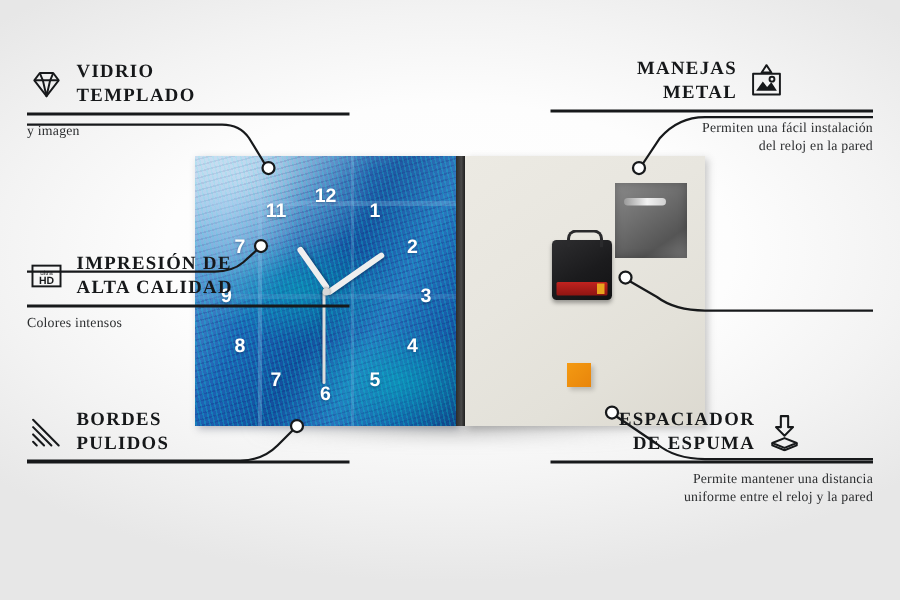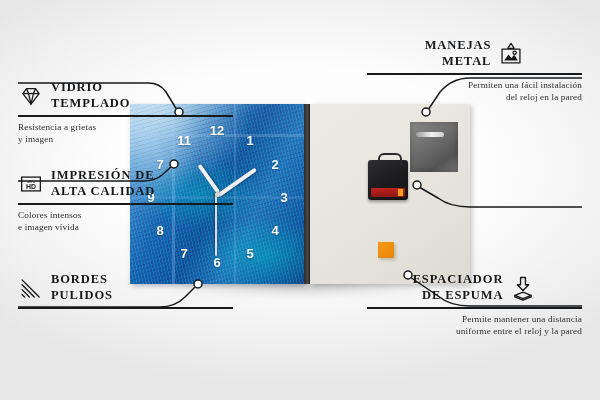--- a/index.html
+++ b/index.html
@@ -174,54 +174,52 @@
     <g fill="#ffffff" stroke="#17191b" stroke-width="1.5">
       <circle cx="179" cy="112" r="4"></circle>
       <circle cx="174" cy="164" r="4"></circle>
       <circle cx="198" cy="284" r="4"></circle>
       <circle cx="426" cy="112" r="4"></circle>
       <circle cx="417" cy="185" r="4"></circle>
       <circle cx="408" cy="275" r="4"></circle>
     </g>
   </svg>
 
-  <div class="callout left" style="left:18px;top:40px;margin-top:40px;">
+  <div class="callout left" style="left:18px;top:40px;">
     <div class="co-head">
       <svg class="ico" viewBox="0 0 32 32">
         <g fill="none" stroke="#17191b" stroke-width="1.6" stroke-linejoin="round">
           <path d="M6 13 L16 26 L26 13 L21.5 7 L10.5 7 Z"></path>
           <path d="M6 13 H26"></path>
             <path d="M10.5 7 L13 13 L16 26 L19 13 L21.5 7"></path>
         </g>
       </svg>
       <div>
         <div class="co-title">VIDRIO</div>
         <div class="co-title">TEMPLADO</div>
       </div>
     </div>
     <div class="co-rule"></div>
-    <div class="co-sub">Resistencia a grietas</div>
     <div class="co-sub">y imagen</div>
   </div>
 
   <div class="callout left" style="left:18px;top:168px;">
     <div class="co-head">
       <svg class="ico" viewBox="0 0 32 32">
         <rect x="4.5" y="7.5" width="23" height="17" fill="none" stroke="#17191b" stroke-width="1.6"></rect>
         <text x="16" y="15" font-family="Liberation Sans, sans-serif" font-size="5.2" text-anchor="middle" fill="#17191b">ultra</text>
         <text x="16" y="22.4" font-family="Liberation Sans, sans-serif" font-size="8.6" font-weight="bold" text-anchor="middle" fill="#17191b">HD</text>
       </svg>
       <div>
         <div class="co-title">IMPRESIÓN DE</div>
         <div class="co-title">ALTA CALIDAD</div>
       </div>
     </div>
     <div class="co-rule"></div>
     <div class="co-sub">Colores intensos</div>
-    <div class="co-sub">e imagen vívida</div>
   </div>
 
   <div class="callout left" style="left:18px;top:272px;">
     <div class="co-head">
       <svg class="ico" viewBox="0 0 32 32">
         <g stroke="#17191b" stroke-width="1.7" stroke-linecap="round">
           <path d="M5 6 L26 27"></path>
             <path d="M5 12 L20 27"></path>
             <path d="M5 18 L14 27"></path>
             <path d="M5 24 L8 27"></path>

